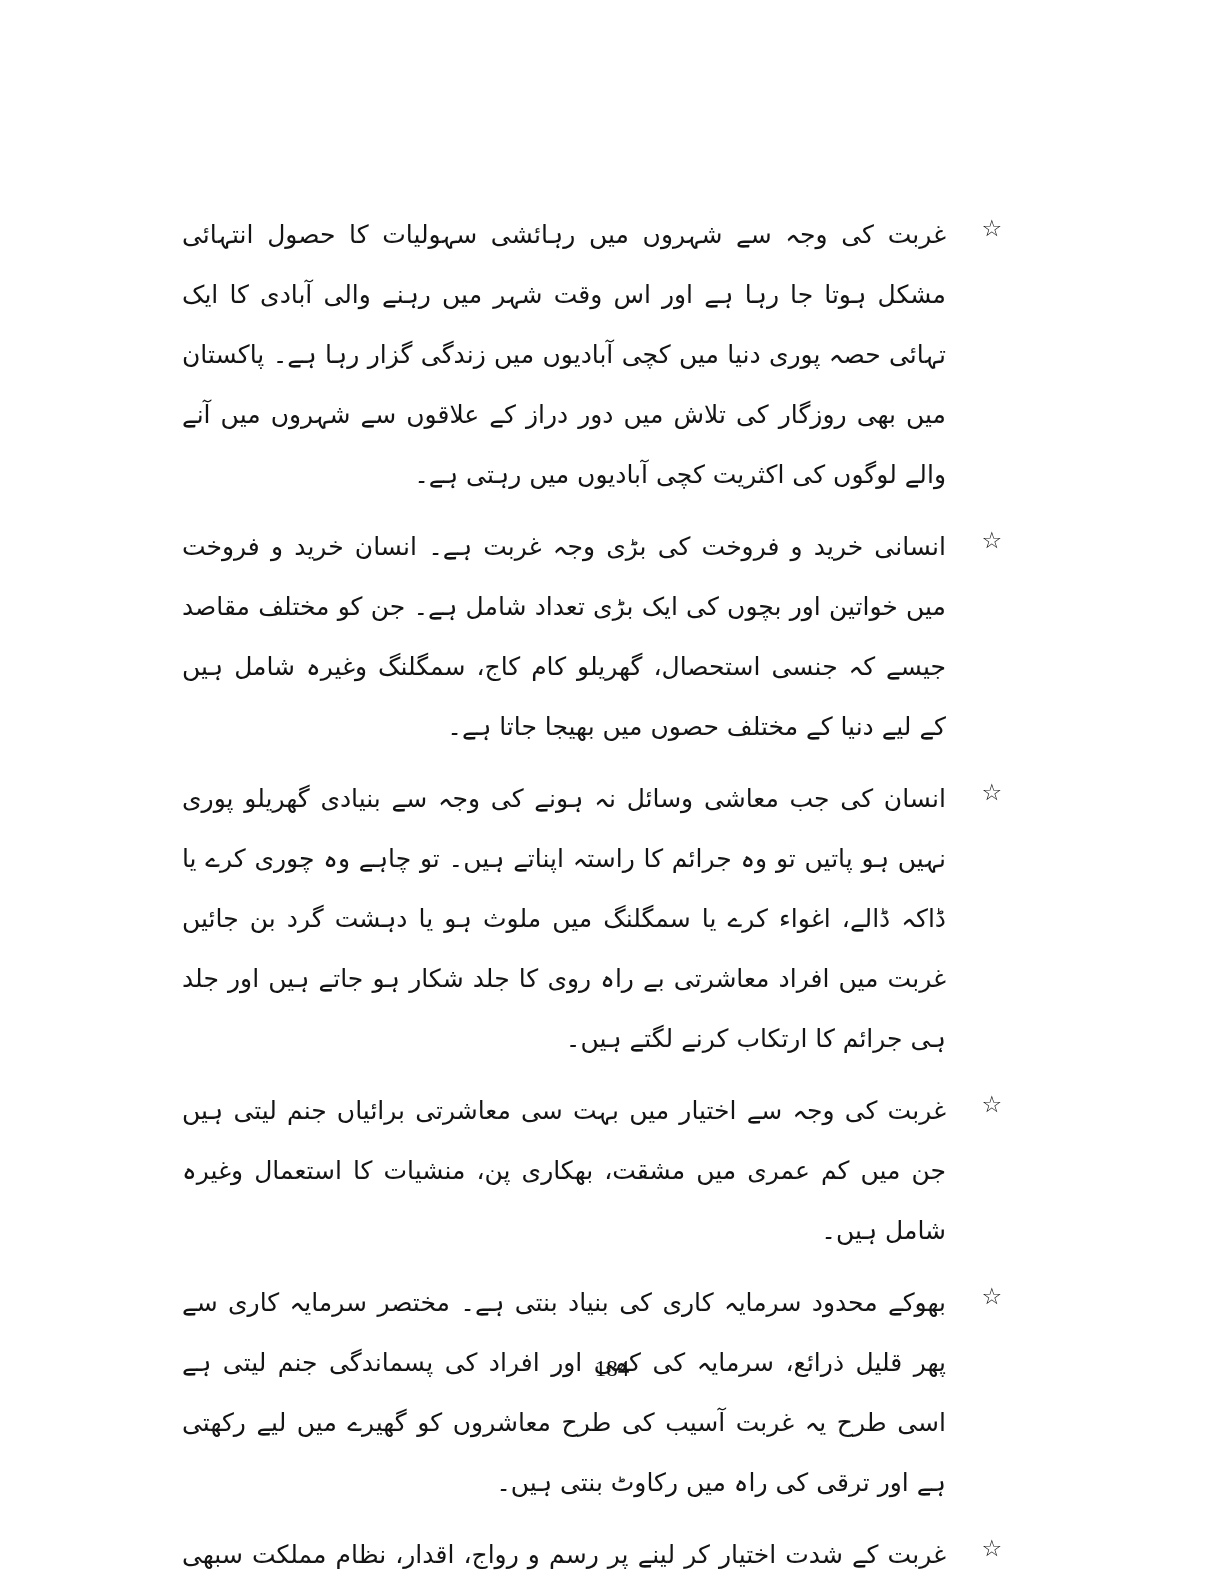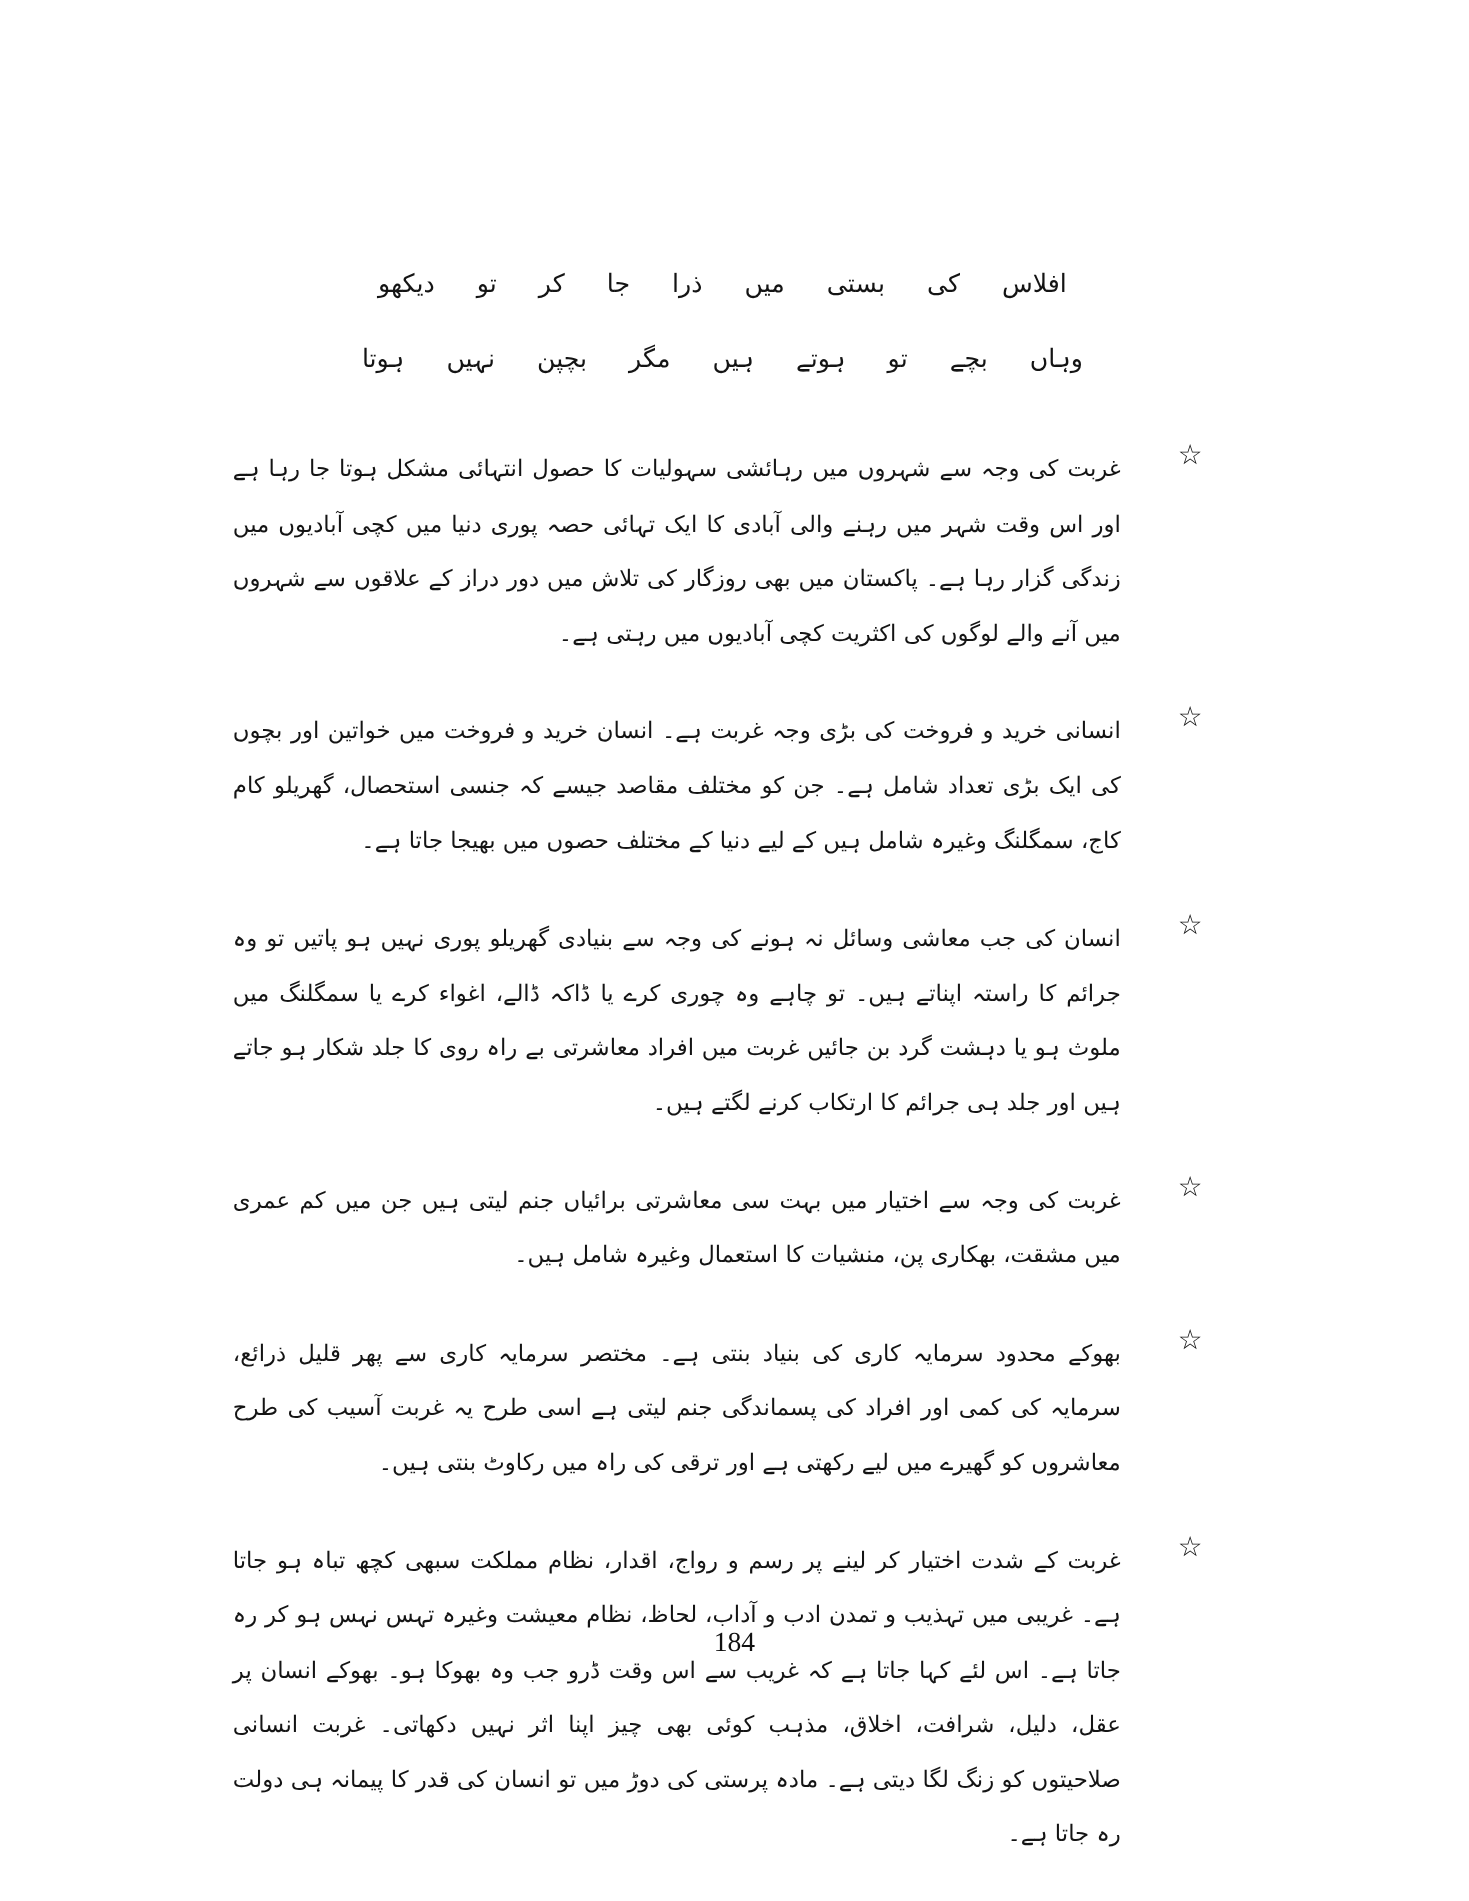--- a/index.html
+++ b/index.html
@@ -41,22 +41,22 @@
     flex: 0 0 56px;
     width: 56px;
     font-size: 23px;
     line-height: 1;
     padding-top: 12px;
     text-align: right;
     color: #111111;
   }
   .bullet-text {
     flex: 1 1 auto;
-    margin: 12px;
-    font-size: 19px;
+    margin: 0;
+    font-size: 25px;
     line-height: 2.4;
     text-align: justify;
     color: #141414;
   }
   .page-number {
     position: absolute;
     left: 0;
     right: 0;
     top: 1356px;
     text-align: center;
@@ -65,24 +65,20 @@
     font-size: 23px;
     color: #111111;
   }
 </style>
 </head>
 <body>
 
 <div class="page">
   <div class="content">
 
-    <div class="poem">
-      <div class="poem-line">افلاس کی بستی میں ذرا جا کر تو دیکھو</div>
-      <div class="poem-line">وہاں بچے تو ہوتے ہیں مگر بچپن نہیں ہوتا</div>
-    </div>
 
     <div class="bullet">
       <span class="bullet-star">☆</span>
       <p class="bullet-text">غربت کی وجہ سے شہروں میں رہائشی سہولیات کا حصول انتہائی مشکل ہوتا جا رہا ہے اور اس وقت شہر میں رہنے والی آبادی کا ایک تہائی حصہ پوری دنیا میں کچی آبادیوں میں زندگی گزار رہا ہے۔ پاکستان میں بھی روزگار کی تلاش میں دور دراز کے علاقوں سے شہروں میں آنے والے لوگوں کی اکثریت کچی آبادیوں میں رہتی ہے۔</p>
     </div>
 
     <div class="bullet">
       <span class="bullet-star">☆</span>
       <p class="bullet-text">انسانی خرید و فروخت کی بڑی وجہ غربت ہے۔ انسان خرید و فروخت میں خواتین اور بچوں کی ایک بڑی تعداد شامل ہے۔ جن کو مختلف مقاصد جیسے کہ جنسی استحصال، گھریلو کام کاج، سمگلنگ وغیرہ شامل ہیں کے لیے دنیا کے مختلف حصوں میں بھیجا جاتا ہے۔</p>
     </div>

